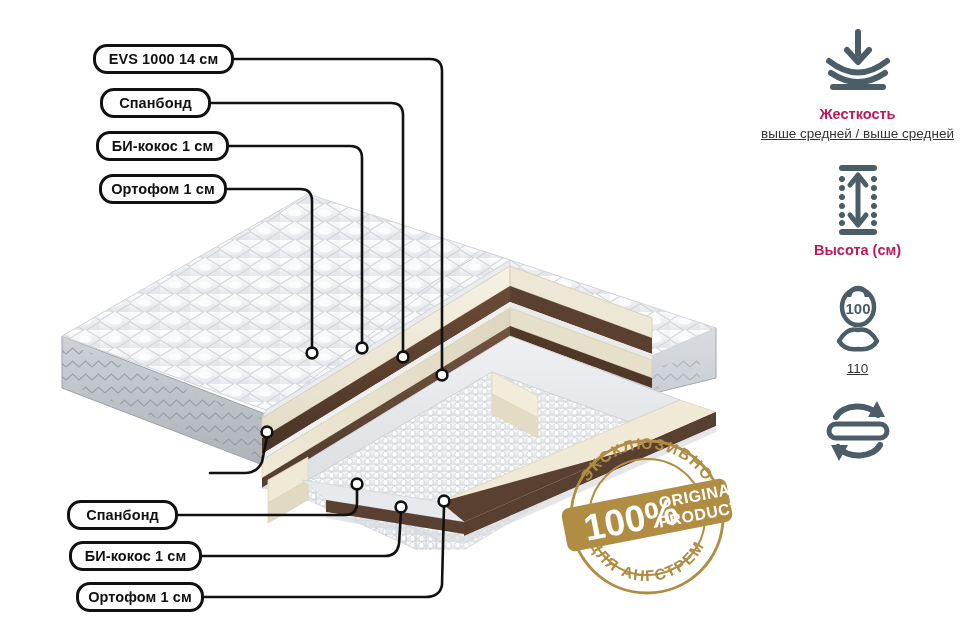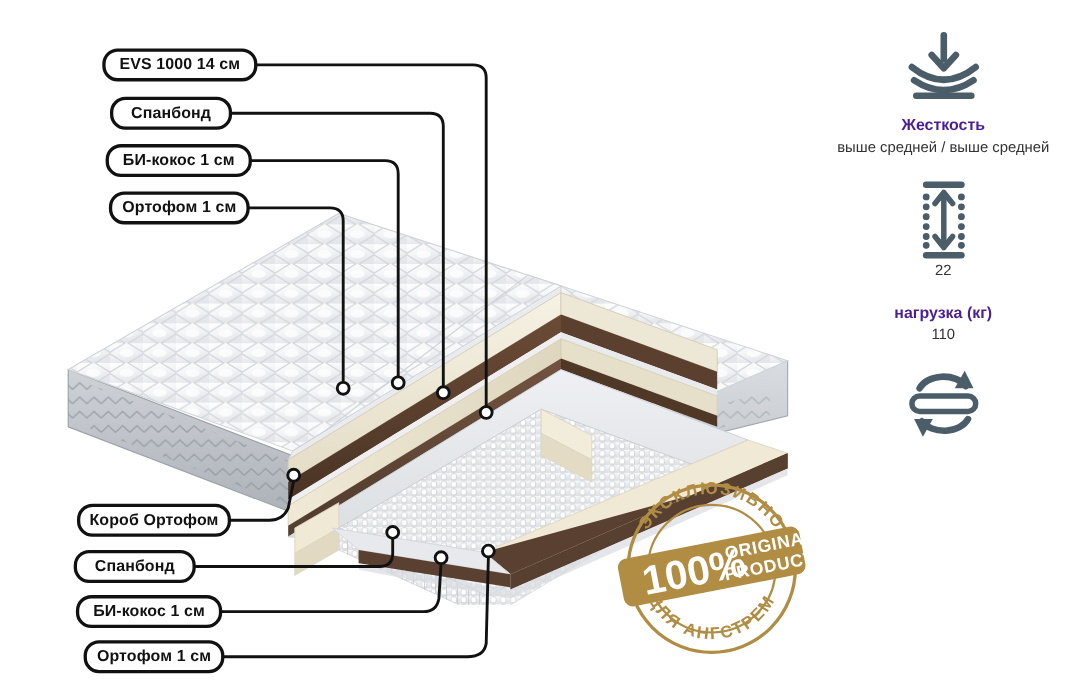--- a/index.html
+++ b/index.html
@@ -34,23 +34,23 @@
   }
 
   
   .leaders{position:absolute;left:0;top:0;width:975px;height:622px;z-index:5;pointer-events:none;}
 
   
   .specs{position:absolute;left:740px;top:28px;width:235px;}
   .spec{width:235px;text-align:center;margin-bottom:6px;}
   .spec .ico{height:72px;display:flex;align-items:center;justify-content:center;}
   .spec .ttl{
-    font-size:14.5px;font-weight:bold;color:#4c1d95;line-height:1.22;margin-top:6px;
+    font-size:14.5px;font-weight:bold;color:#be185d;line-height:1.22;margin-top:6px;
   }
-  .spec .val{font-size:13.5px;color:#333333;line-height:1.3;margin-top:1px;}
+  .spec .val{font-size:13.5px;color:#333333;line-height:1.3;margin-top:1px;text-decoration:underline;}
 
   
   .badge{position:absolute;left:557px;top:427px;width:180px;height:180px;z-index:7;}
 </style>
 </head>
 <body>
 
 <div id="stage">
 
   <div class="illu">
@@ -228,23 +228,20 @@
   <div class="pill" style="left:100px;top:88px;width:111px;">
     <span>Спанбонд</span>
   </div>
   <div class="pill" style="left:96px;top:131px;width:133px;">
     <span>БИ-кокос 1 см</span>
   </div>
   <div class="pill" style="left:99px;top:174px;width:128px;">
     <span>Ортофом 1 см</span>
   </div>
 
-  <div class="pill" style="left:70px;top:458px;width:140px;">
-    <span>Короб Ортофом</span>
-  </div>
   <div class="pill" style="left:67px;top:500px;width:111px;">
     <span>Спанбонд</span>
   </div>
   <div class="pill" style="left:69px;top:541px;width:133px;">
     <span>БИ-кокос 1 см</span>
   </div>
   <div class="pill" style="left:76px;top:582px;width:128px;">
     <span>Ортофом 1 см</span>
   </div>
 
@@ -310,26 +307,35 @@
                 <circle cx="55" cy="43" r="2.6"></circle>
               <circle cx="55" cy="52" r="2.6"></circle>
                 <circle cx="55" cy="60" r="2.6"></circle>
             </g>
             <line x1="39" y1="14" x2="39" y2="60" stroke-width="5"></line>
             <path d="M31 22 L39 12 L47 22" fill="none" stroke-width="5" stroke-linejoin="round"></path>
             <path d="M31 52 L39 62 L47 52" fill="none" stroke-width="5" stroke-linejoin="round"></path>
           </g>
         </svg>
       </div>
-      <div class="val">22</div>
+      <div class="ttl">Высота (см)</div>
     </div>
 
     <div class="spec" style="margin-top:22px;">
+      <div class="ico">
+        <svg width="86" height="74" viewBox="0 0 86 74">
+          <g fill="none" stroke="#4A5D68" stroke-width="4.5">
+            <path d="M34 16 a9 9 0 0 1 18 0" stroke-width="4.5"></path>
+            <ellipse cx="43" cy="26" rx="16" ry="18"></ellipse>
+            <path d="M24 60 q8 -14 19 -11 q11 -3 19 11 q-6 10 -19 8 q-13 2 -19 -8 Z" stroke-width="4.5" stroke-linejoin="round"></path>
+          </g>
+          <text x="43" y="33" text-anchor="middle" font-family="'Liberation Sans',sans-serif" font-size="15" font-weight="bold" fill="#4A5D68">100</text>
+        </svg>
+      </div>
       <div class="ttl">
-        <div>нагрузка (кг)</div>
       </div>
       <div class="val">110</div>
     </div>
 
     <div class="spec" style="margin-top:18px;">
       <div class="ico">
         <svg width="86" height="68" viewBox="0 0 86 68">
           <g fill="none" stroke="#4A5D68" stroke-width="6" stroke-linecap="round">
             <path d="M21 20 a23 16 0 0 1 42 -2"></path>
             <path d="M65 18 a23 16 0 0 1 -42 2" transform="translate(0,30)"></path>

